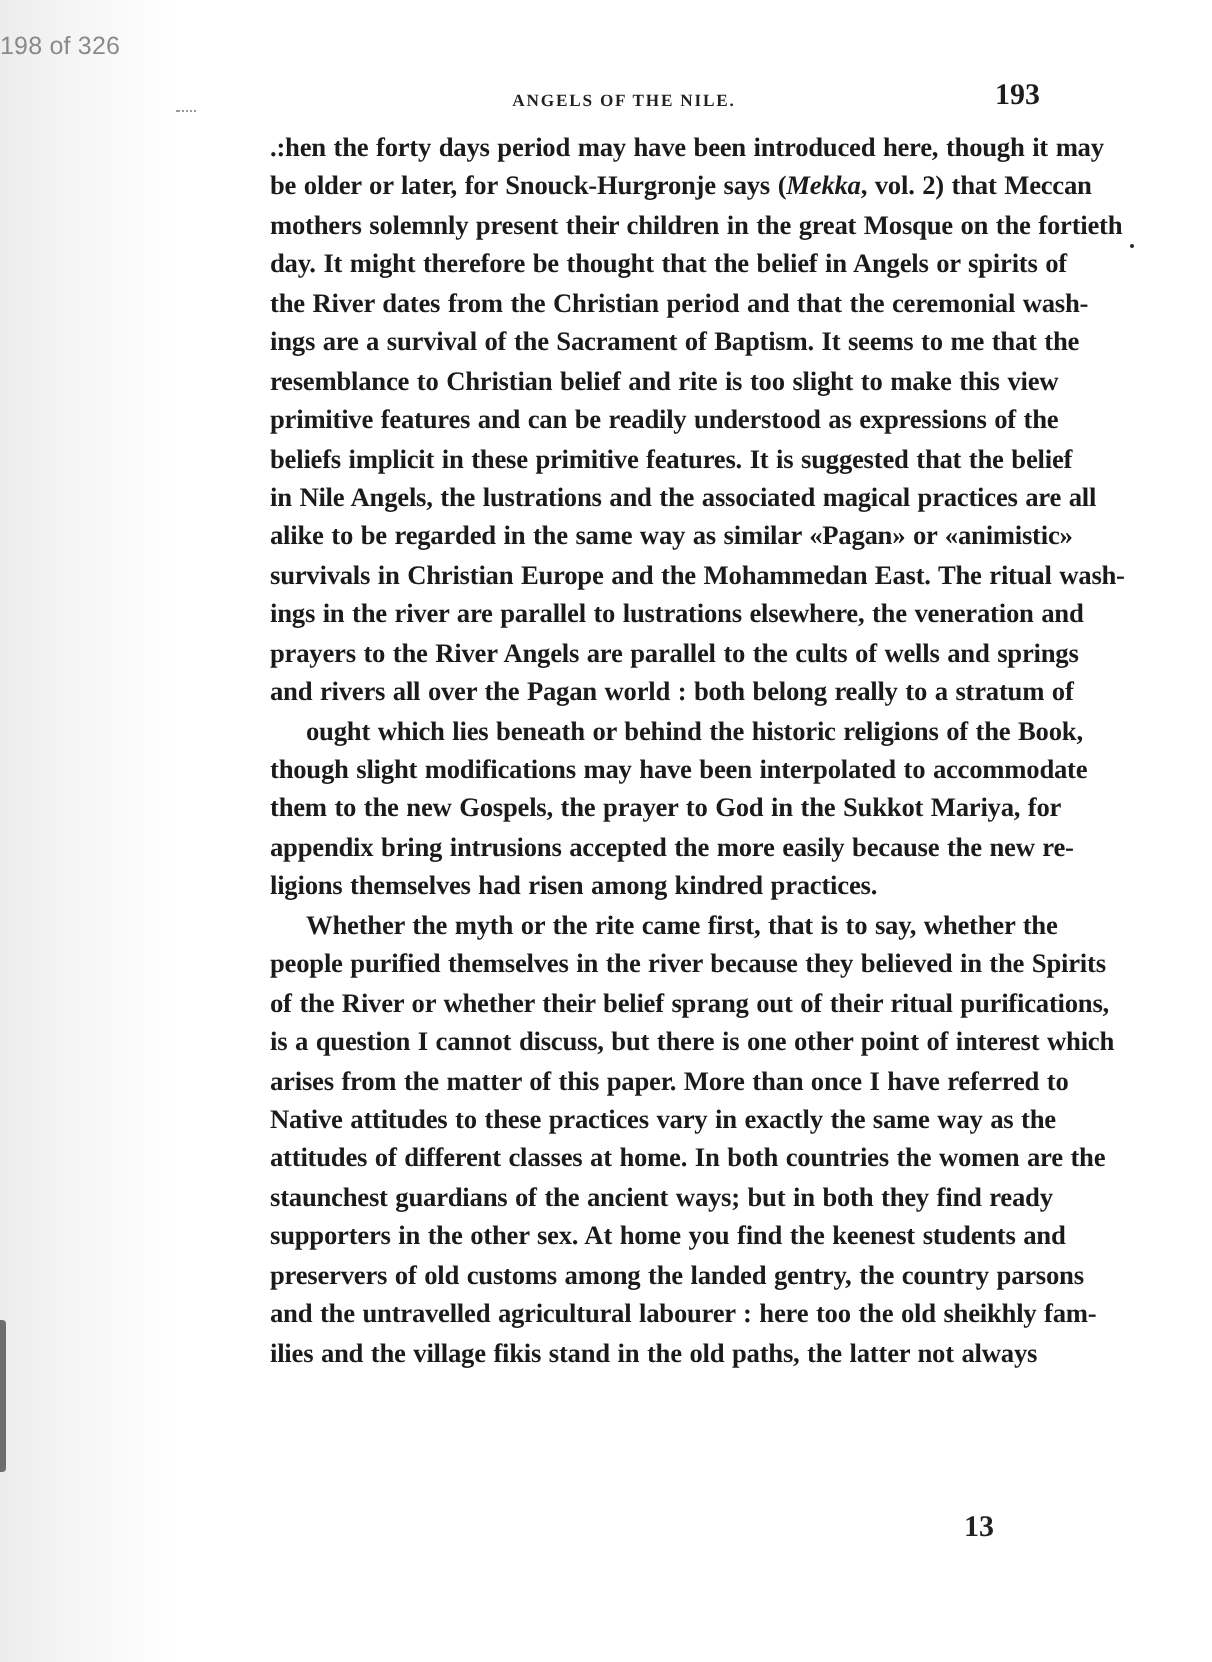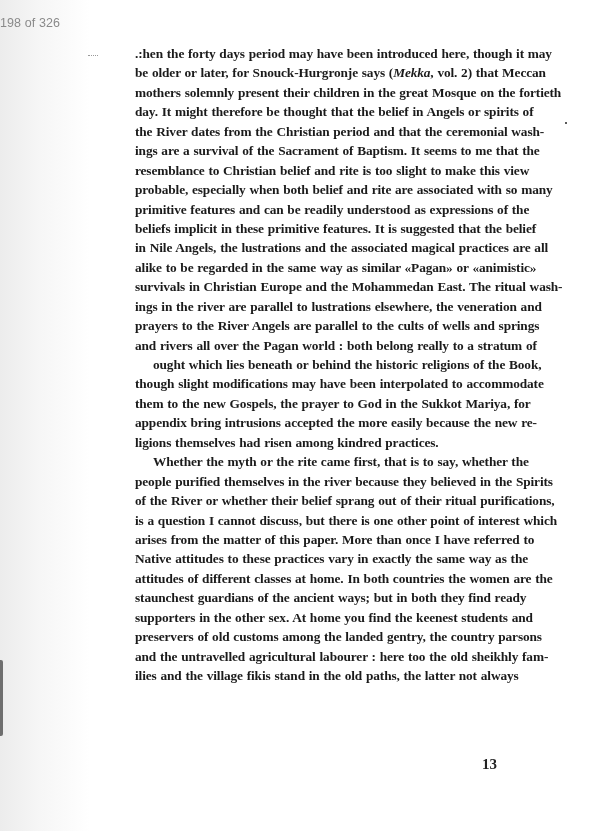--- a/index.html
+++ b/index.html
@@ -130,30 +130,33 @@
 <div class="viewer">
 
   <div class="page-counter">198 of 326</div>
 
   <div class="side-tab"></div>
 
   <div class="speck"></div>
   <div class="dot-mark"></div>
 
   <div class="book-page">
+    <div class="running-head">
+      <div class="running-title">ANGELS OF THE NILE.</div>
+      <div class="folio">193</div>
+    </div>
 
     <div class="body-text">
       <span class="line">.:hen the forty days period may have been introduced here, though it may</span>
       <span class="line"><span>be older or later, for Snouck-Hurgronje says (</span><em>Mekka</em><span>, vol. 2) that Meccan</span></span>
       <span class="line">mothers solemnly present their children in the great Mosque on the fortieth</span>
       <span class="line">day. It might therefore be thought that the belief in Angels or spirits of</span>
       <span class="line">the River dates from the Christian period and that the ceremonial wash-</span>
       <span class="line">ings are a survival of the Sacrament of Baptism. It seems to me that the</span>
       <span class="line">resemblance to Christian belief and rite is too slight to make this view</span>
-      <span class="line">probable, especially when both belief and rite are associated with so many</span>
       <span class="line">primitive features and can be readily understood as expressions of the</span>
       <span class="line">beliefs implicit in these primitive features. It is suggested that the belief</span>
       <span class="line">in Nile Angels, the lustrations and the associated magical practices are all</span>
       <span class="line">alike to be regarded in the same way as similar «Pagan» or «animistic»</span>
       <span class="line">survivals in Christian Europe and the Mohammedan East. The ritual wash-</span>
       <span class="line">ings in the river are parallel to lustrations elsewhere, the veneration and</span>
       <span class="line">prayers to the River Angels are parallel to the cults of wells and springs</span>
       <span class="line">and rivers all over the Pagan world : both belong really to a stratum of</span>
       <span class="line indent">ought which lies beneath or behind the historic religions of the Book,</span>
       <span class="line">though slight modifications may have been interpolated to accommodate</span>

